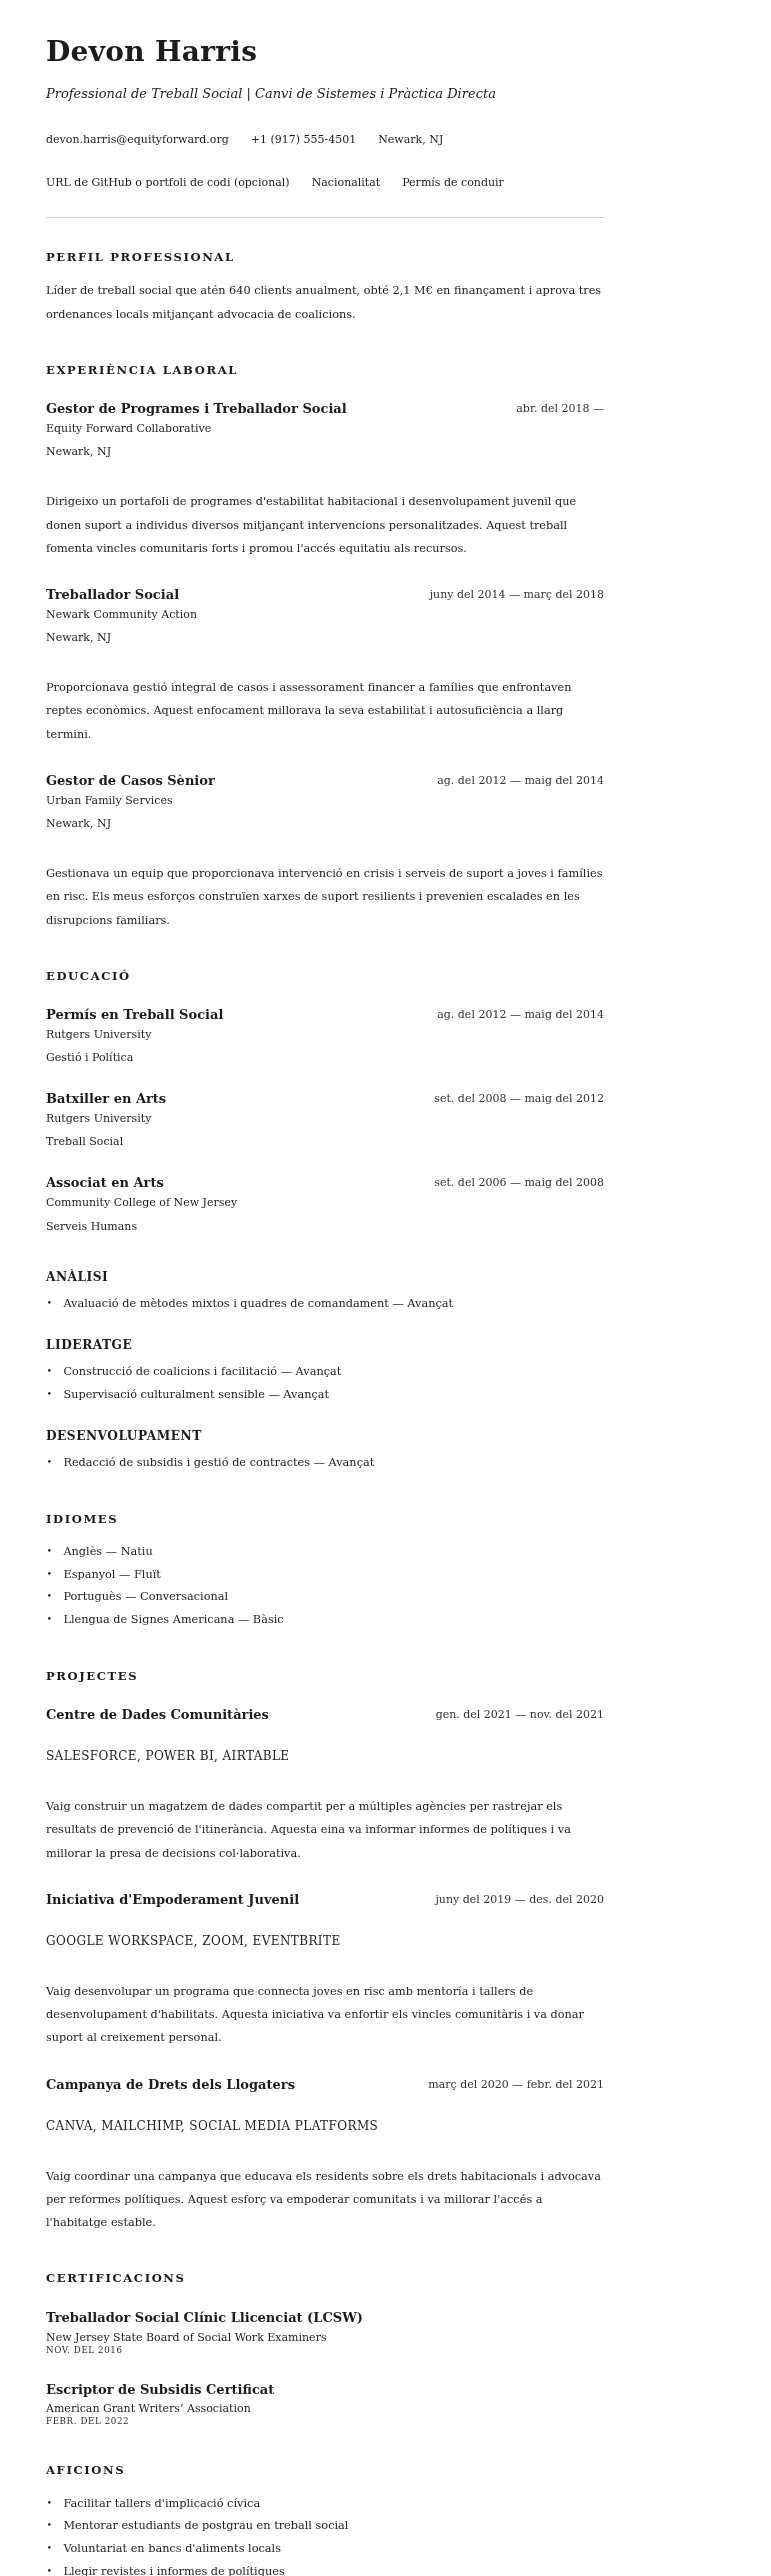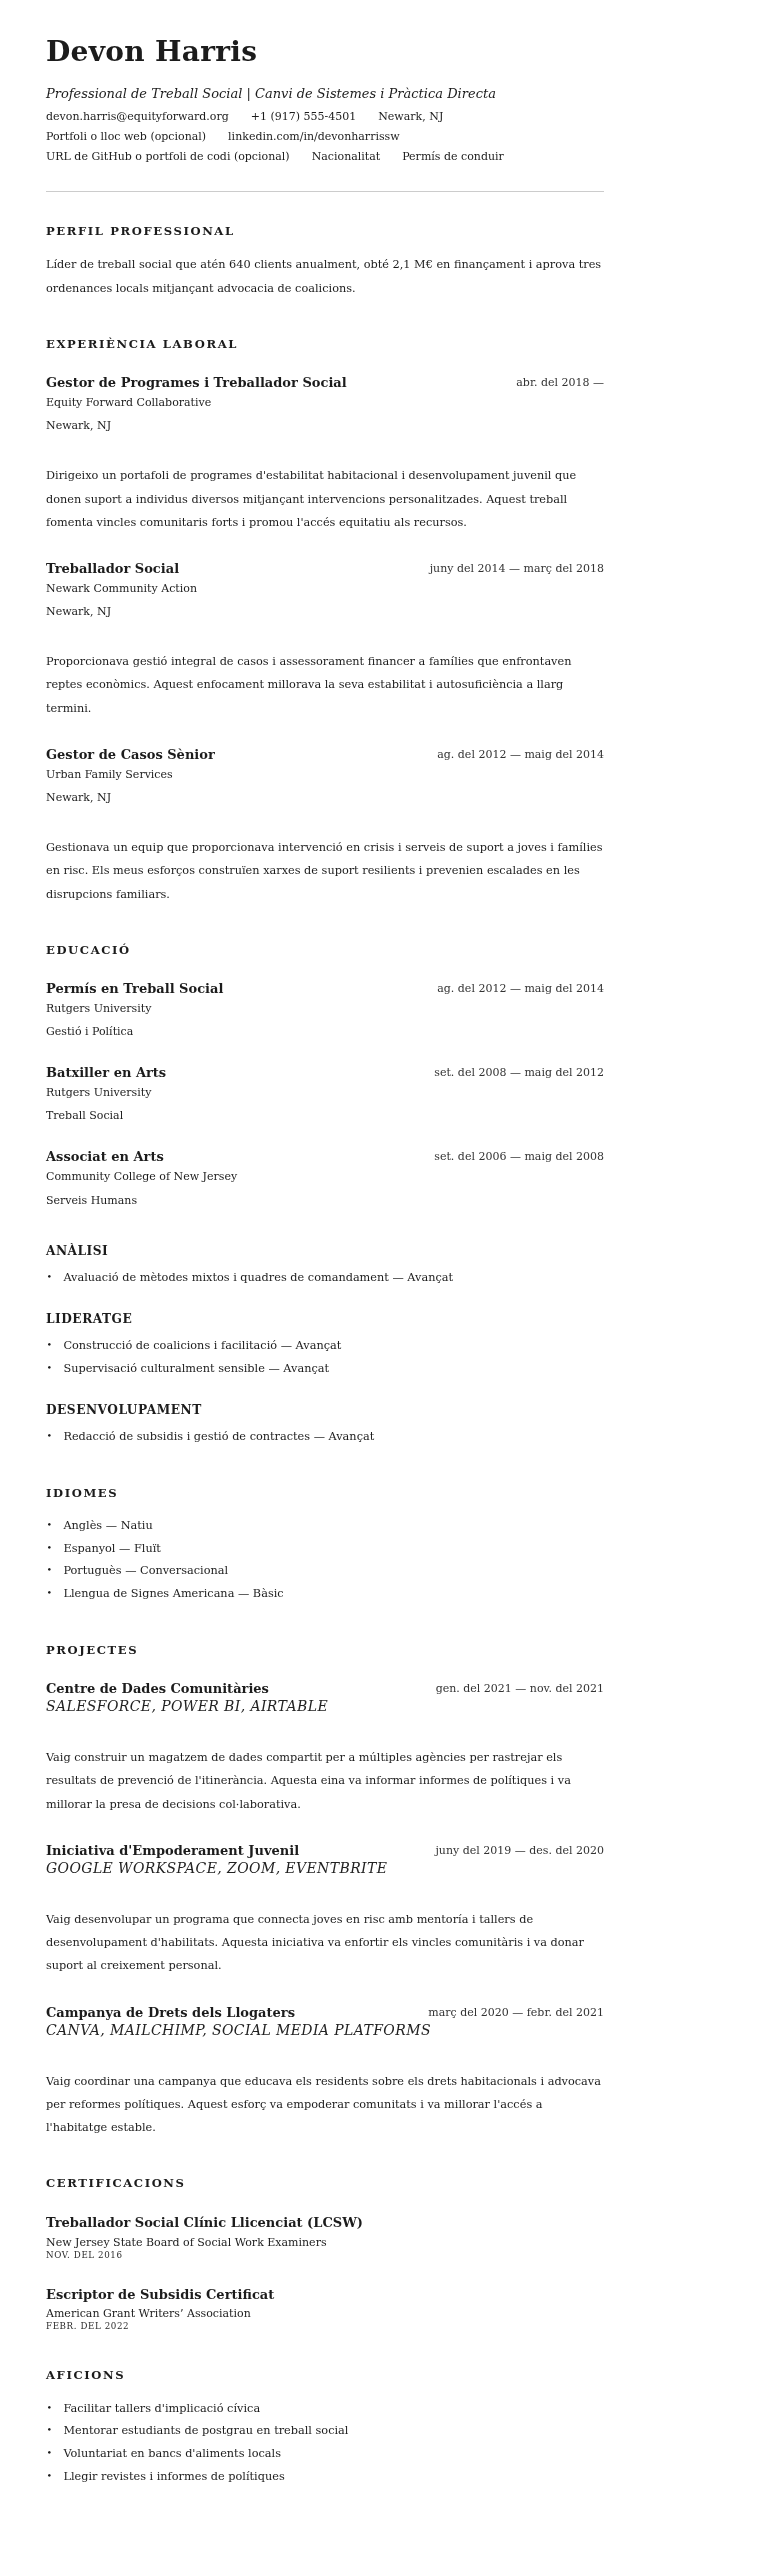--- a/index.html
+++ b/index.html
@@ -29,21 +29,21 @@
   .headline {
     margin: 18px 0 0 0;
     font-size: 13px;
     line-height: 1.3;
     font-style: italic;
   }
   .contact-row {
     display: flex;
     gap: 22px;
     font-size: 11px;
-    margin-top: 7px;
+    margin-top: 30px;
     white-space: nowrap;
   }
   .divider {
     border: none;
     border-top: 1.3px solid #cccccc;
     margin: 28px 0 0 0;
   }
   
   .section { margin-top: 37px; }
   .section:first-of-type { margin-top: 32px; }
@@ -79,25 +79,24 @@
   }
   .entry-org  { margin-top: 5.8px;  font-size: 11px; }
   .entry-loc  { margin-top: 10.3px; font-size: 11px; }
   .entry-desc {
     margin: 32px 0 0 0;
     font-size: 11.3px;
     line-height: 2.06;
     max-width: 679px;
   }
   .entry-tools {
-    margin-top: 2px;
-    font-size: 14px;
+    margin-top: 27px;
+    font-size: 12px;
     letter-spacing: 0.4px;
     color: #222222;
-    font-style: italic;
   }
   .cert-date {
     margin-top: 1px;
     font-size: 8.7px;
     letter-spacing: 0.6px;
     color: #2a2a2a;
   }
   
   .skill-group { margin-top: 23px; }
   .skill-subheading {
@@ -132,24 +131,20 @@
 
   <header>
     <h1 class="name">Devon Harris</h1>
     <p class="headline">Professional de Treball Social | Canvi de Sistemes i Pràctica Directa</p>
     <div class="contact-row">
       <span>devon.harris@equityforward.org</span>
       <span>+1 (917) 555-4501</span>
       <span>Newark, NJ</span>
     </div>
     <div class="contact-row">
-      <span>Portfoli o lloc web (opcional)</span>
-      <span>linkedin.com/in/devonharrissw</span>
-    </div>
-    <div class="contact-row">
       <span>URL de GitHub o portfoli de codi (opcional)</span>
       <span>Nacionalitat</span>
       <span>Permís de conduir</span>
     </div>
   </header>
 
   <hr class="divider">
 
   <section class="section">
     <h2 class="section-heading">PERFIL PROFESSIONAL</h2>

